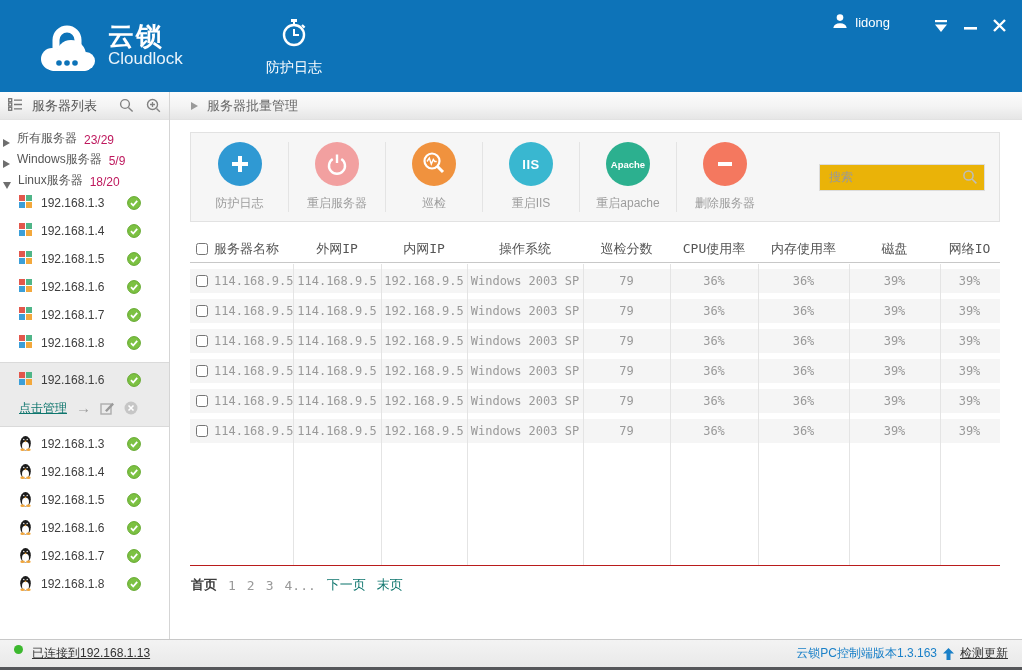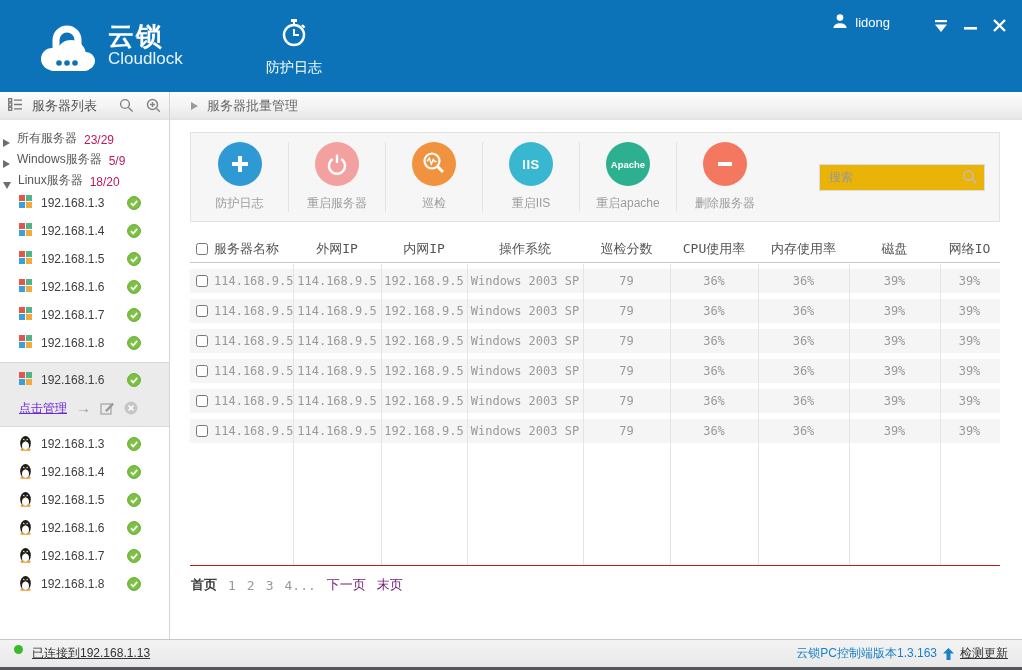--- a/index.html
+++ b/index.html
@@ -31,21 +31,21 @@
   .tree { padding-top:6px; }
   .tree-row { height:21px; display:flex; align-items:flex-end; padding-left:3px; gap:7px; font-size:12px; color:#555; cursor:pointer; white-space:nowrap; }
   .arr-r { width:0; height:0; border-left:7px solid #6e6e6e; border-top:4.5px solid transparent; border-bottom:4.5px solid transparent; }
   .arr-d { width:0; height:0; border-top:7px solid #6e6e6e; border-left:4.5px solid transparent; border-right:4.5px solid transparent; }
   .tree-count { color:#be185d; }
 
   .server-item { height:28px; display:flex; align-items:center; padding-left:19px; gap:9px; font-size:12px; color:#3d3d3d; cursor:pointer; }
   .server-item .badge { margin-left:14px; display:flex; }
   .sel-block { background:#ebebeb; border-top:1px solid #dadada; border-bottom:1px solid #dadada; margin-top:5px; margin-bottom:3px; padding:3px 0 4px; }
   .manage-row { height:28px; display:flex; align-items:center; padding-left:19px; gap:9px; }
-  .manage-link { color:#6d28d9; font-size:12px; text-decoration:underline; cursor:pointer; }
+  .manage-link { color:#0f766e; font-size:12px; text-decoration:underline; cursor:pointer; }
   .manage-arrow { color:#9a9a9a; font-size:15px; line-height:12px; }
   .m-icon { display:flex; cursor:pointer; }
 
   
   .main { flex:1; display:flex; flex-direction:column; min-width:0; background:#fff; }
   .breadcrumb { padding-left:21px; gap:9px; font-size:13px; color:#666; }
   .bc-arrow { width:0; height:0; border-left:7px solid #9a9a9a; border-top:4.5px solid transparent; border-bottom:4.5px solid transparent; }
 
   .toolbar { margin:12px 22px 0 20px; height:90px; background:#f6f6f6; border:1px solid #e2e2e2; display:flex; align-items:center; flex-shrink:0; }
   .action { width:97px; height:70px; display:flex; flex-direction:column; align-items:center; justify-content:space-between; cursor:pointer; border-left:1px solid #e4e4e4; }
@@ -71,21 +71,21 @@
   .td-first { display:flex; align-items:center; gap:6px; padding-left:6px; text-align:left; }
   .cw0{width:103px;} .cw1{width:88px;} .cw2{width:86px;} .cw3{width:116px;} .cw4{width:87px;}
   .cw5{width:88px;} .cw6{width:91px;} .cw7{width:91px;} .cw8{width:59px;}
   .col-lines { position:absolute; top:28px; bottom:0; left:0; right:0; pointer-events:none; }
   .col-line { position:absolute; top:0; bottom:0; width:1px; background:#e4e4e4; }
   .chk { width:12px; height:12px; accent-color:#888; flex-shrink:0; }
 
   .pagination { margin:10px 0 0 21px; display:flex; align-items:center; gap:11px; font-size:13px; color:#999; font-family:"DejaVu Sans Mono",monospace; }
   .pg-first { color:#3c3c3c; font-weight:bold; cursor:pointer; }
   .pg-num { cursor:pointer; }
-  .pg-nav { color:#701a75; cursor:pointer; }
+  .pg-nav { color:#0f766e; cursor:pointer; }
 
   
   .statusbar { height:28px; border-top:1px solid #c8c8c8; background:linear-gradient(#f3f3f3,#e9e9e9); display:flex; align-items:center; padding:0 14px; font-size:12px; flex-shrink:0; }
   .conn { display:flex; gap:9px; }
   .conn-dot { width:9px; height:9px; border-radius:50%; background:#3cb82e; }
   .conn-link { color:#333; text-decoration:underline; cursor:pointer; }
   .footer-right { margin-left:auto; display:flex; align-items:center; gap:6px; }
   .version { color:#1a80c8; }
   .update-link { color:#333; text-decoration:underline; cursor:pointer;text-align:center; }
   .window-edge { height:3px; background:#55565a; flex-shrink:0; }

